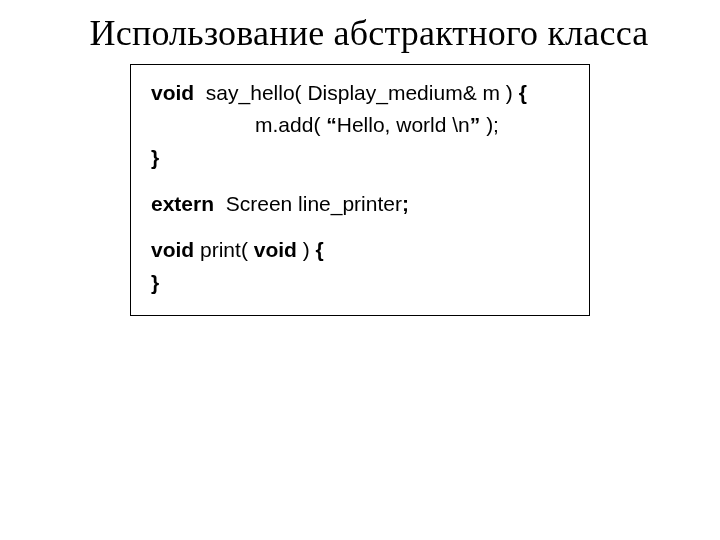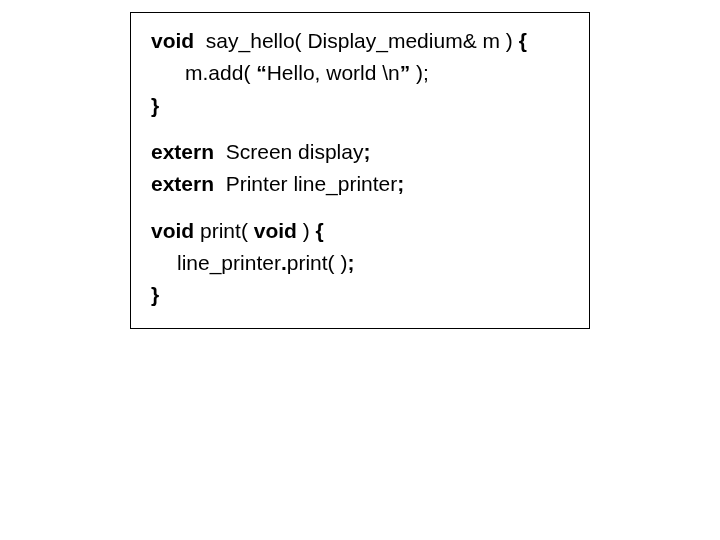--- a/index.html
+++ b/index.html
@@ -38,44 +38,43 @@
   .codebox p {
     margin: 0 0 4px 0;
     white-space: pre;
   }
   .gap {
     height: 14px;
   }
   .b { font-weight: 700; font-style: normal; }
   .i { }
   .n { font-style: normal; }
-  .indent1 { padding-left: 34px; }
+  .indent1 { padding-left: 34px; text-align: center; }
   .indent2 { padding-left: 26px; }
 </style>
 </head>
 <body>
 
 <div class="slide">
+  <div class="title">Использование абстрактного класса</div>
 
   <div class="codebox">
     <p><span class="b">void</span><span class="i">  </span><span class="i">say_hello</span><span class="n">( </span><span class="i">Display_medium&amp; m</span><span class="n"> ) </span><span class="b">{</span></p>
 
     <p class="indent1"><span class="i">m.add</span><span class="n">( </span><span class="b">“</span><span class="n">Hello, world \n</span><span class="b">”</span><span class="n"> );</span></p>
 
     <p><span class="b">}</span></p>
 
     <div class="gap"></div>
 
-    <p><span class="b">extern</span><span>  </span><span class="i">Screen display</span><span class="b">;</span></p>
 
-    <p><span class="b">extern</span><span>  </span><span class="i">Printer line_printer</span><span class="b">;</span></p>
+    <p><span class="b">extern</span><span>  </span><span class="i">Screen line_printer</span><span class="b">;</span></p>
 
     <div class="gap"></div>
 
     <p><span class="b">void</span><span> </span><span class="i">print</span><span class="n">( </span><span class="b">void</span><span class="n"> ) </span><span class="b">{</span></p>
 
 
 
-    <p class="indent2"><span class="i">line_printer</span><span class="b">.</span><span class="i">print</span><span class="n">( )</span><span class="b">;</span></p>
 
     <p><span class="b">}</span></p>
   </div>
 </div>
 
 </body></html>

